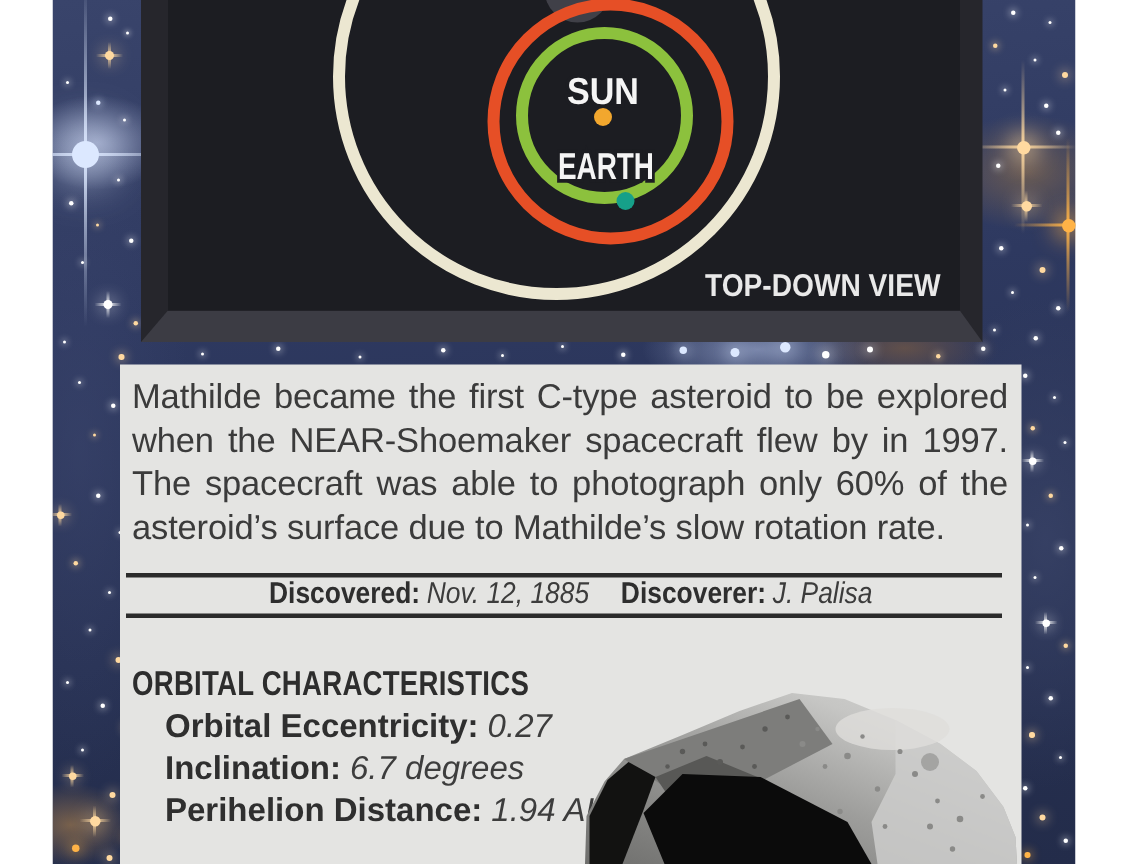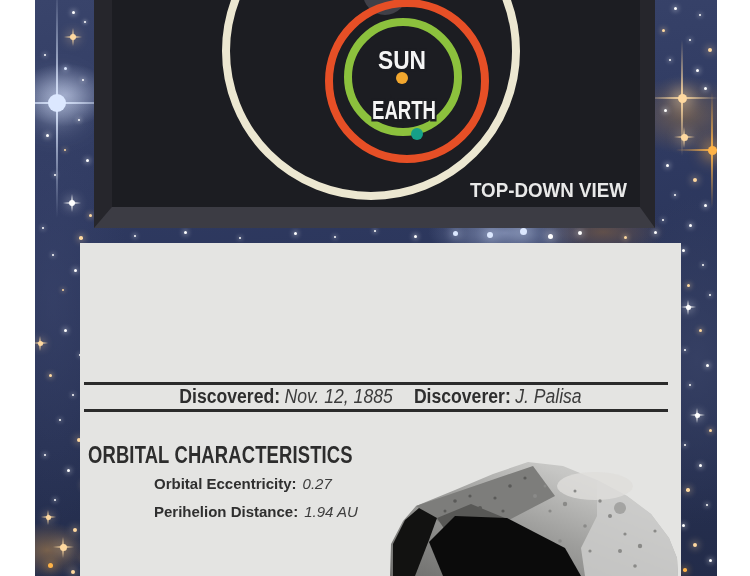--- a/index.html
+++ b/index.html
@@ -30,21 +30,21 @@
   .rule{position:absolute;left:4px;width:584px;height:3px;background:#2b2b2b;}
   .rule1{top:139px;} .rule2{top:166px;}
   .disc-line{position:absolute;top:141px;left:0;width:100%;height:25px;line-height:25px;
     text-align:center;font-size:20px;color:#2e2e2e;transform:scaleX(.88);transform-origin:center;white-space:nowrap;}
   .disc-line .b{font-weight:700;}
   .disc-line .i{font-style:italic;color:#3c3c3c;margin-left:5px;}
   .disc-line .gap{display:inline-block;width:24px;}
   .orb-head{position:absolute;left:8px;top:199px;margin:0;font-size:23px;font-weight:700;
     color:#2d2d2d;transform:scaleX(.8);transform-origin:0 50%;white-space:nowrap;letter-spacing:.2px;}
   .orb-list{position:absolute;left:30px;top:227px;}
-  .orb-item{font-size:15px;line-height:28px;white-space:nowrap;margin-left:44px;}
+  .orb-item{font-size:22px;line-height:28px;white-space:nowrap;}
   .orb-item .b{font-weight:700;color:#2f2f2f;}
   .orb-item .i{font-style:italic;color:#3d3d3d;margin-left:6px;}
   .asteroid{position:absolute;left:305px;top:213px;}
   .orbit-label{font-family:"Liberation Sans",sans-serif;}
 </style>
 </head>
 <body>
 
 <div class="poster">
   <div class="starfield" id="starfield">
@@ -172,32 +172,36 @@
         <text class="orbit-label" x="290" y="69" text-anchor="middle" textLength="48" lengthAdjust="spacingAndGlyphs" font-size="25" font-weight="600" fill="#f5f5f5" stroke="#1c1d22" stroke-width="5" paint-order="stroke">SUN</text>
         <circle cx="290" cy="78" r="6" fill="#f2a72e"></circle>
         <text class="orbit-label" x="292" y="119" text-anchor="middle" textLength="64" lengthAdjust="spacingAndGlyphs" font-size="25" font-weight="600" fill="#f5f5f5" stroke="#1c1d22" stroke-width="5" paint-order="stroke">EARTH</text>
         <circle cx="305" cy="134" r="6" fill="#16a089"></circle>
         <text class="orbit-label" x="515" y="197" text-anchor="end" textLength="157" lengthAdjust="spacingAndGlyphs" font-size="21" font-weight="700" fill="#e9e9e9">TOP-DOWN VIEW</text>
       </svg>
     </div>
   </div>
 
   <div class="card">
+    <p class="para">Mathilde became the first C-type asteroid to be explored when the NEAR-Shoemaker spacecraft flew by in 1997. The spacecraft was able to photograph only 60% of the asteroid’s surface due to Mathilde’s slow rotation rate.</p>
 
     <div class="rule rule1"></div>
     <div class="disc-line">
       <span class="b">Discovered:</span><span class="i">Nov. 12, 1885</span><span class="gap"></span><span class="b">Discoverer:</span><span class="i">J. Palisa</span>
     </div>
     <div class="rule rule2"></div>
 
     <h2 class="orb-head">ORBITAL CHARACTERISTICS</h2>
 
     <div class="orb-list">
       <div class="orb-item">
         <span class="b">Orbital Eccentricity:</span><span class="i">0.27</span>
+      </div>
+      <div class="orb-item">
+        <span class="b">Inclination:</span><span class="i">6.7 degrees</span>
       </div>
       <div class="orb-item">
         <span class="b">Perihelion Distance:</span><span class="i">1.94 AU</span>
       </div>
     </div>
 
     <svg class="asteroid" width="300" height="120" viewBox="0 0 300 120">
       <defs>
         <linearGradient id="astg" x1="0" y1="1" x2="1" y2="0">
           <stop offset="0" stop-color="#6e6e6c"></stop>

